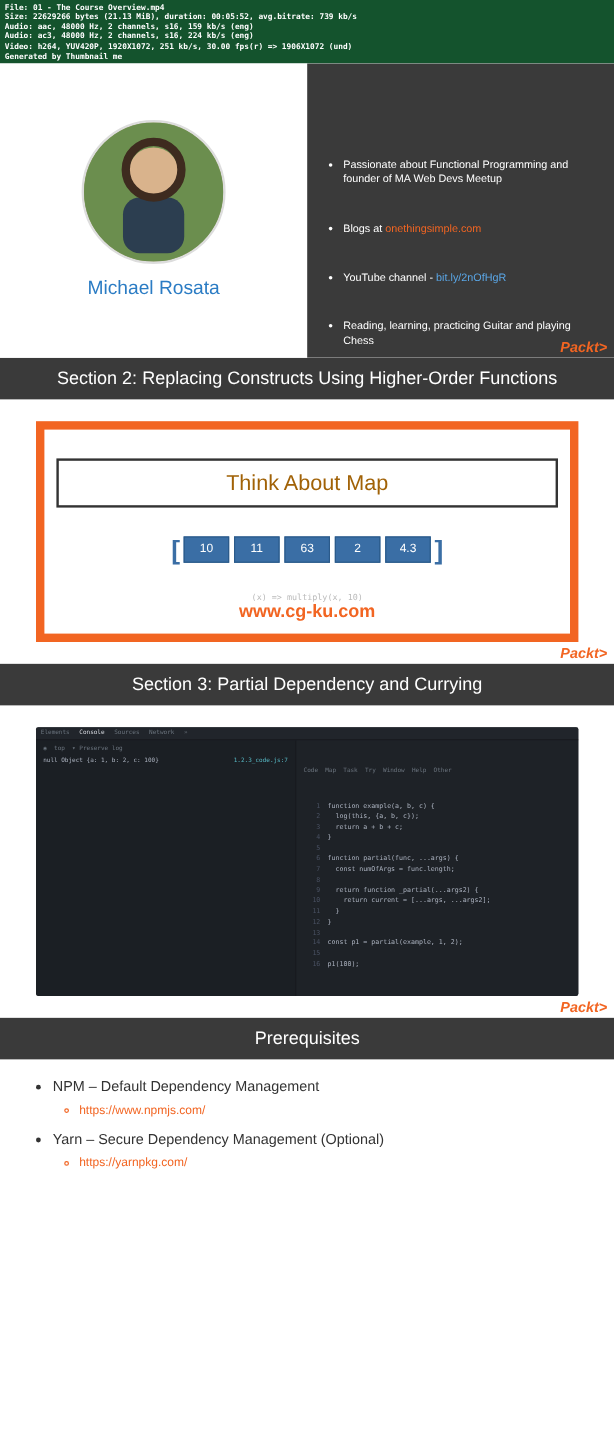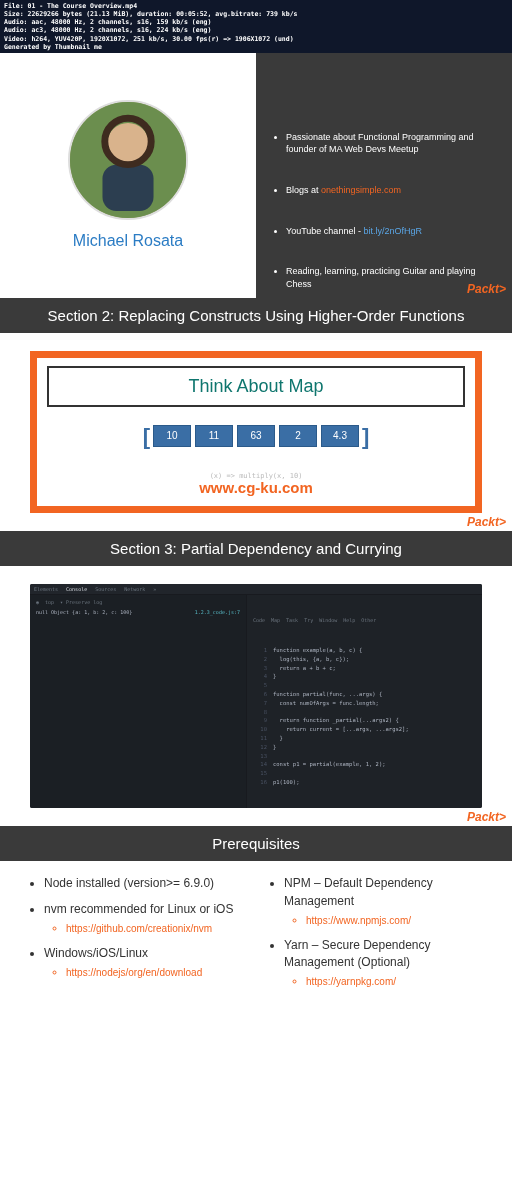--- a/index.html
+++ b/index.html
@@ -1,32 +1,32 @@
 <!DOCTYPE html>
 <html><head>
 <meta charset="utf-8">
 <style>
 * { margin: 0; padding: 0; box-sizing: border-box; }
 body { width: 512px; font-family: Arial, sans-serif; background: #fff; color: #333; }
-.fileinfo { background: #0f172a; color: #fff; font-family: monospace; font-size: 6.5px; padding: 2px 4px; line-height: 1.25; white-space: pre; font-weight: bold; }
+.fileinfo { background: #14532d; color: #fff; font-family: monospace; font-size: 6.5px; padding: 2px 4px; line-height: 1.25; white-space: pre; font-weight: bold; }
 .slide1 { display: flex; background: #fff; height: 245px; position: relative; }
 .slide1-left { flex: 0 0 50%; background: #fff; display: flex; flex-direction: column; align-items: center; justify-content: center; }
 .avatar { width: 120px; height: 120px; border-radius: 50%; overflow: hidden; border: 2px solid #ddd; background: #8a9a5b; display:flex;align-items:center;justify-content:center;}
 .avatar svg { width:100%; height:100%; }
 .author-name { color: #2b7cc4; font-size: 16px; margin-top: 12px; font-weight: 500; }
 .slide1-right { flex: 0 0 50%; background: #3a3a3a; color: #fff; font-size: 9px; padding: 50px 15px 0 10px; }
 .slide1-right ul { list-style: disc; padding-left: 20px; }
 .slide1-right li { margin-bottom: 14px; line-height: 1.4; margin-top: 28px; }
 .slide1-right .link { color: #f26522; }
 .slide1-right .link2 { color: #5aa6e6; }
 .packt { position: absolute; bottom: 2px; right: 6px; font-size: 12px; color: #f26522; font-weight: bold; font-style: italic; }
 .section-header { background: #3a3a3a; color: #fff; text-align: center; font-size: 15px; padding: 9px 17px; font-weight: 400; }
 .slide2 { background: #fff; padding: 18px 30px 18px; position: relative; }
 .orange-box { border: 7px solid #f26522; background: #fff; padding: 0; position: relative;}
-.think-header { border: 2px solid #333; margin: 8px 10px; text-align: center; font-size: 18px; padding: 8px 0; font-weight: 400; color:#0f766e;}
+.think-header { border: 2px solid #333; margin: 24px 10px; text-align: center; font-size: 18px; padding: 8px 0; font-weight: 400; color:#a16207;}
 .array-row { display: flex; justify-content: center; margin: 18px 0 8px; gap: 0; }
 .bracket { color: #3a6ea5; font-size: 22px; font-weight: bold; padding: 0 1px; line-height:24px;}
 .array-cell { background: #3a6ea5; color: #fff; width: 38px; height: 22px; display: flex; align-items: center; justify-content: center; font-size: 10px; margin: 0 2px; border:1px solid #2b5a8a;}
 .map-code { text-align: center; font-size: 7px; color: #bbb; font-family: monospace; margin-bottom:26px;margin-top:23px;}
 .watermark { position: absolute; bottom: 10px; left: 50%; transform: translateX(-50%); color: #f26522; font-size: 15px; font-weight: bold; }
 .slide3 { background: #fff; padding: 18px 30px 18px; position: relative; }
 .code-editor { background: #1e2227; color: #abb2bf; font-family: monospace; font-size: 5.5px; border-radius: 2px; overflow: hidden; }
 .editor-top { background: #21252b; display:flex; border-bottom:1px solid #181a1f; font-size:5px; padding:2px 4px; gap:8px;}
 .editor-top span { color:#6a737d;}
 .editor-top .sel { color:#d7dae0;}
@@ -129,31 +129,20 @@
     </div>
   </div>
   <div class="packt">Packt&gt;</div>
 </div>
 
 <div class="section-header">Prerequisites</div>
 
 <div class="slide4">
   <div class="prereq-cols">
     <div class="prereq-col">
-        <ul id="pre-left">
-          <li>Node installed (version&gt;= 6.9.0)</li>
-          <li>nvm recommended for Linux or iOS<ul class="sub">
-              <li>https://github.com/creationix/nvm</li>
-            </ul></li>
-          <li>Windows/iOS/Linux<ul class="sub">
-              <li>https://nodejs/org/en/download</li>
-            </ul></li>
-        </ul>
-      </div>
-    <div class="prereq-col">
         <ul id="pre-right">
           <li>NPM – Default Dependency Management<ul class="sub">
               <li>https://www.npmjs.com/</li>
             </ul></li>
           <li>Yarn – Secure Dependency Management (Optional)<ul class="sub">
               <li>https://yarnpkg.com/</li>
             </ul></li>
         </ul>
       </div>
   </div>

